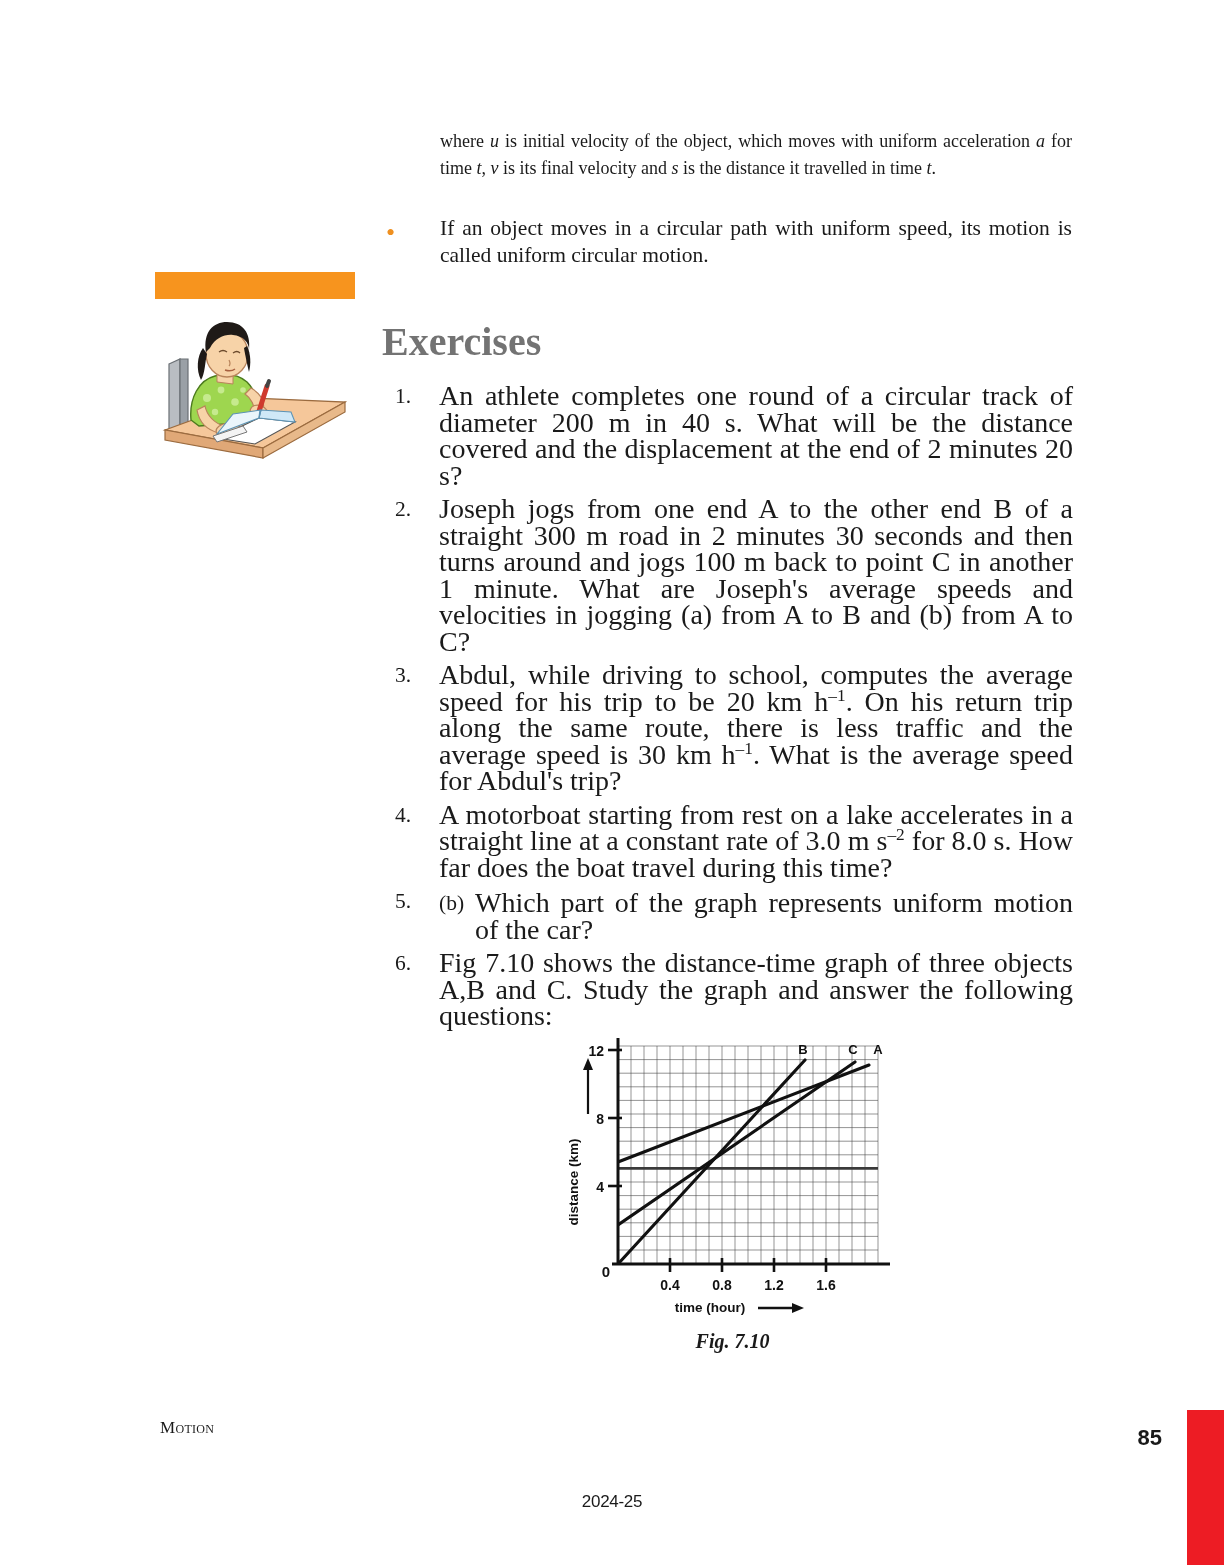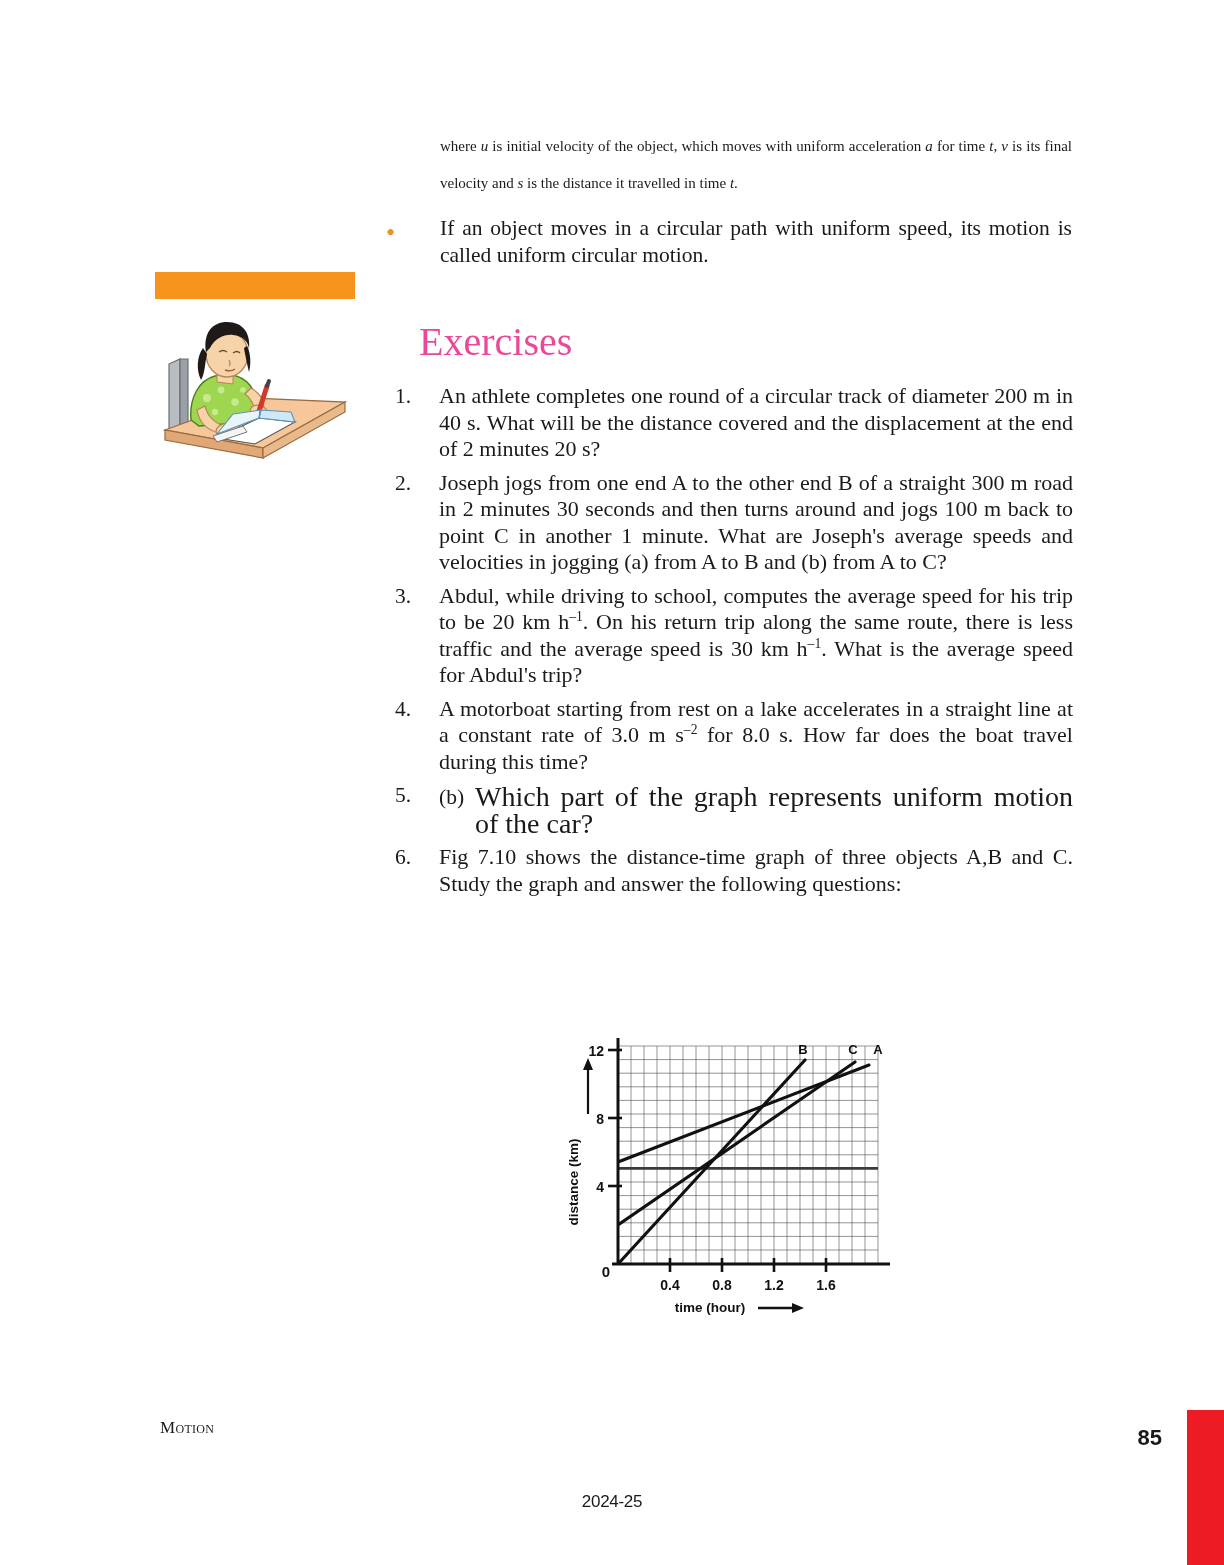--- a/index.html
+++ b/index.html
@@ -14,22 +14,22 @@
     color: #1a1a1a;
     overflow: hidden;
   }
 
   
   #intro-block {
     position: absolute;
     left: 440px; top: 128px; width: 632px;
   }
   .body-para {
-    font-size: 15px;
-    line-height: 37px;
+    font-size: 18px;
+    line-height: 27px;
     text-align: justify;
     text-justify: inter-word;
     margin: 0;
   }
   .body-para em { font-style: italic; }
 
   #bullet-item {
     position: absolute;
     left: 386px; top: 215px; width: 686px;
     display: flex;
@@ -67,25 +67,24 @@
     position: absolute;
     left: 0; top: 30px;
     width: 200px; height: 180px;
   }
 
   
   #exercises-heading {
     position: absolute;
     left: 382px; top: 318px;
     font-size: 40px;
-    font-weight: normal;
-    color: #ec4899;
+    font-weight: bold;
+    color: #737373;
     letter-spacing: 0px;
     font-family: "Liberation Serif", "DejaVu Serif", serif;
-    margin-left: 37px;
   }
 
   
   #questions {
     position: absolute;
     left: 393px; top: 383px; width: 680px;
   }
   .q-item {
     display: flex;
     align-items: flex-start;
@@ -93,21 +92,21 @@
   }
   .q-num {
     flex: 0 0 46px;
     text-align: left;
     padding-left: 2px;
     font-size: 21.5px;
     line-height: 26.5px;
   }
   .q-text {
     flex: 1 1 auto;
-    font-size: 22px;
+    font-size: 28px;
     line-height: 26.5px;
     text-align: justify;
     text-justify: inter-word;
   }
   .q-sub {
     display: flex;
     align-items: flex-start;
     margin-top: 2px;
   }
   .q-sub-label {
@@ -377,18 +376,19 @@
 
     <text x="18" y="150" font-family="Liberation Sans, sans-serif" font-size="13.5" font-weight="bold" fill="#111" text-anchor="middle" transform="rotate(-90 18 150)">distance (km)</text>
 
     <text x="150" y="280" font-family="Liberation Sans, sans-serif" font-size="13.5" font-weight="bold" fill="#111" text-anchor="middle">time (hour)</text>
     <g>
       <line x1="198" y1="276" x2="236" y2="276" stroke="#111" stroke-width="2.4"></line>
       <polygon points="244,276 232,271 232,281" fill="#111"></polygon>
     </g>
   </svg>
 
+  <div id="fig-caption">Fig.  7.10</div>
 </div>
 
 <div id="footer-chapter">Motion</div>
 <div id="footer-pageno">85</div>
 <div id="footer-redbar"></div>
 <div id="footer-year">2024-25</div>
 
 </body></html>

